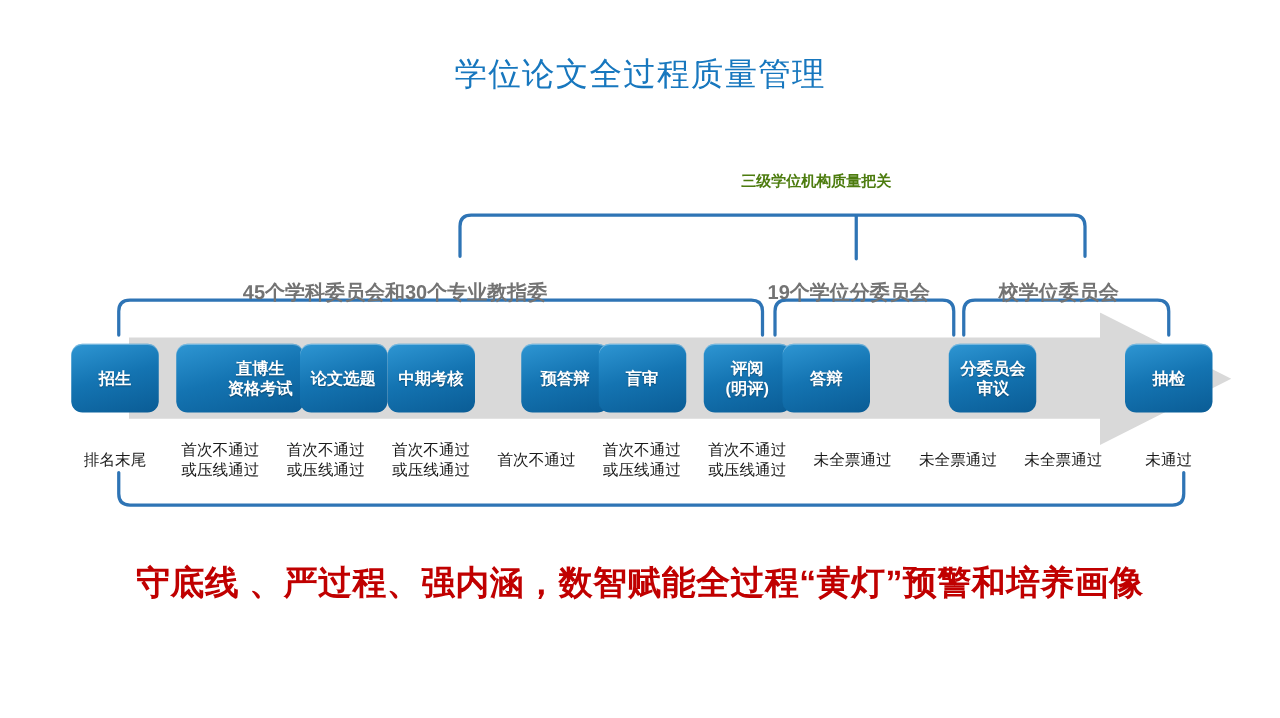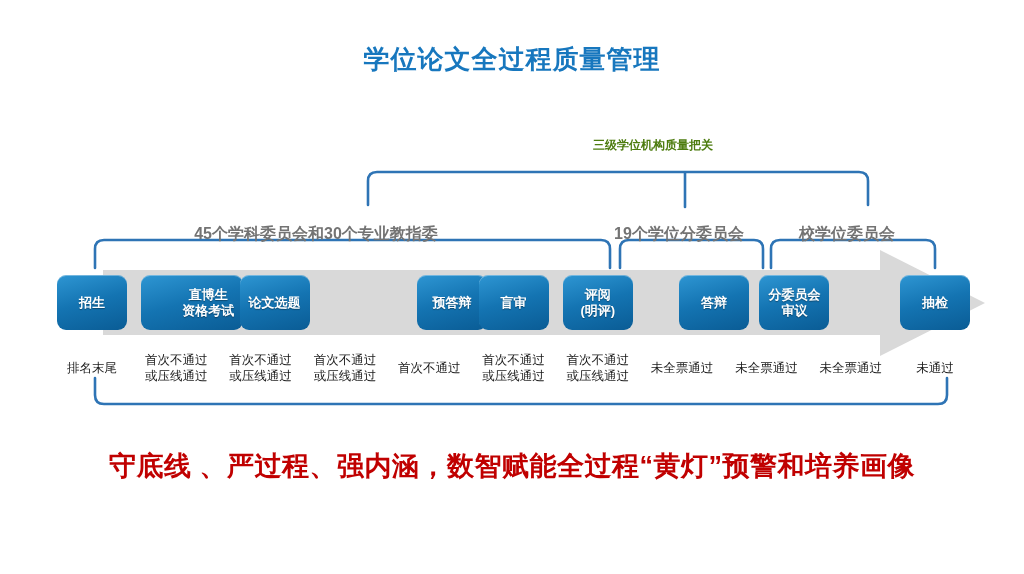--- a/index.html
+++ b/index.html
@@ -2,21 +2,21 @@
 <html><head>
 <meta charset="utf-8">
 <style>
   html,body{margin:0;padding:0;background:#fff;}
   .slide{
     position:relative;width:1024px;height:574px;background:#ffffff;
     font-family:"Liberation Sans","DejaVu Sans",sans-serif;overflow:hidden;
   }
   .title{
     position:absolute;left:0;top:42px;width:1024px;text-align:center;
-    font-size:26px;font-weight:bold;color:#1777BE;letter-spacing:1px;
+    font-size:26px;font-weight:normal;color:#1777BE;letter-spacing:1px;
   }
   .tier-label{
     position:absolute;left:503px;top:137px;width:300px;text-align:center;
     font-size:12px;font-weight:bold;color:#4d7c0f;
   }
   .group-label{
     position:absolute;top:224px;text-align:center;
     font-size:16px;font-weight:bold;color:#737373;white-space:nowrap;
   }
   .g1{left:156px;width:320px;}
@@ -71,25 +71,26 @@
   <div class="group-label g2">19个学位分委员会</div>
   <div class="group-label g3">校学位委员会</div>
 
   <div class="flow-arrow"></div>
 
   <div class="stage-row">
       <div class="stage-box" style="left: 57px;">招生</div>
       <div class="stage-box" style="left: 141.3px; padding-left: 32px;">直博生
 资格考试</div>
       <div class="stage-box" style="left: 225.6px; margin-left: 14px;">论文选题</div>
+      <div class="stage-box" style="left: 309.9px;">中期考核</div>
       <div class="stage-box" style="left: 417px; text-align: center;">预答辩</div>
       <div class="stage-box" style="left: 478.5px;">盲审</div>
       <div class="stage-box" style="left: 562.8px;">评阅
 (明评)</div>
-      <div class="stage-box" style="left: 679px;">答辩</div>
+      <div class="stage-box" style="left: 626px;">答辩</div>
       <div class="stage-box" style="left: 731.4px; margin-left: 28px;">分委员会
 审议</div>
       <div class="stage-box" style="left: 900px;">抽检</div>
     </div>
   <div class="note-row">
       <div class="stage-note" style="left: 44px;">排名末尾</div>
       <div class="stage-note" style="left: 128.3px;">首次不通过
 或压线通过</div>
       <div class="stage-note" style="left: 212.6px;">首次不通过
 或压线通过</div>

